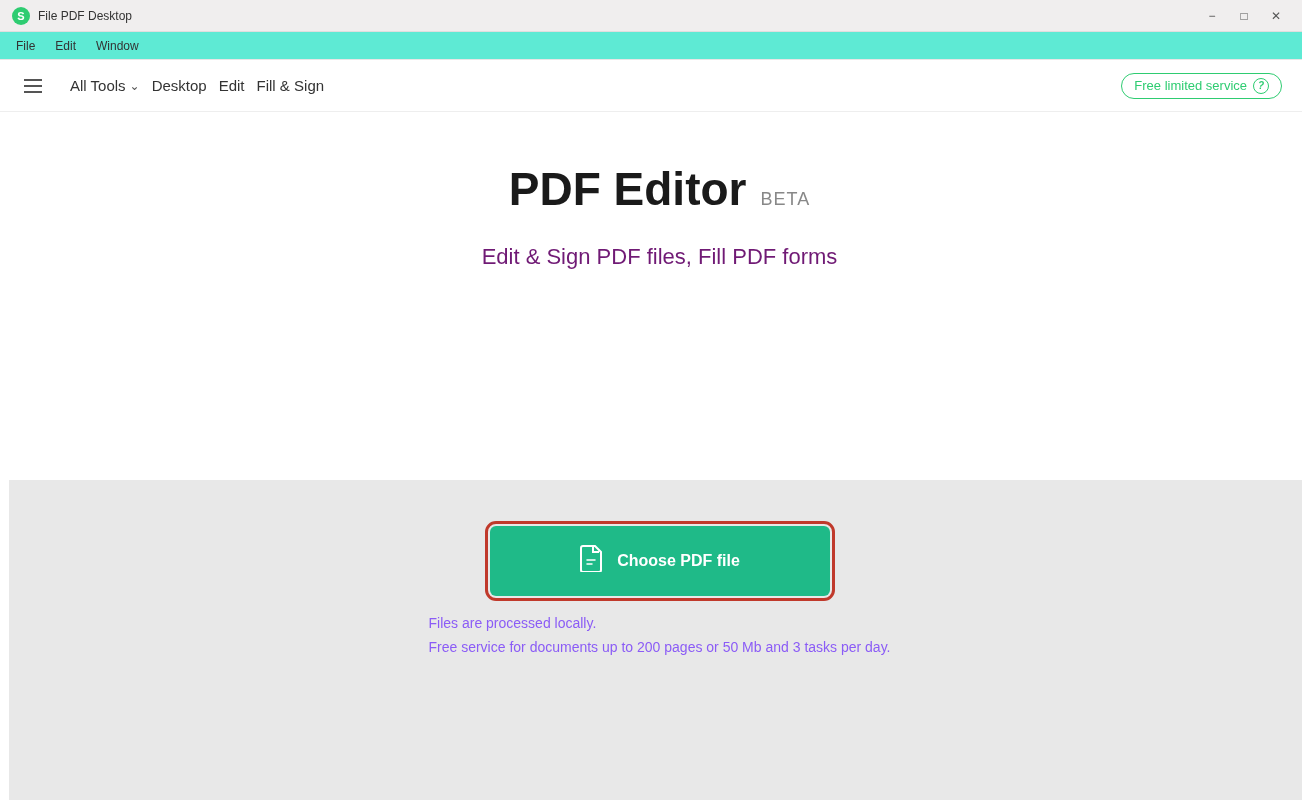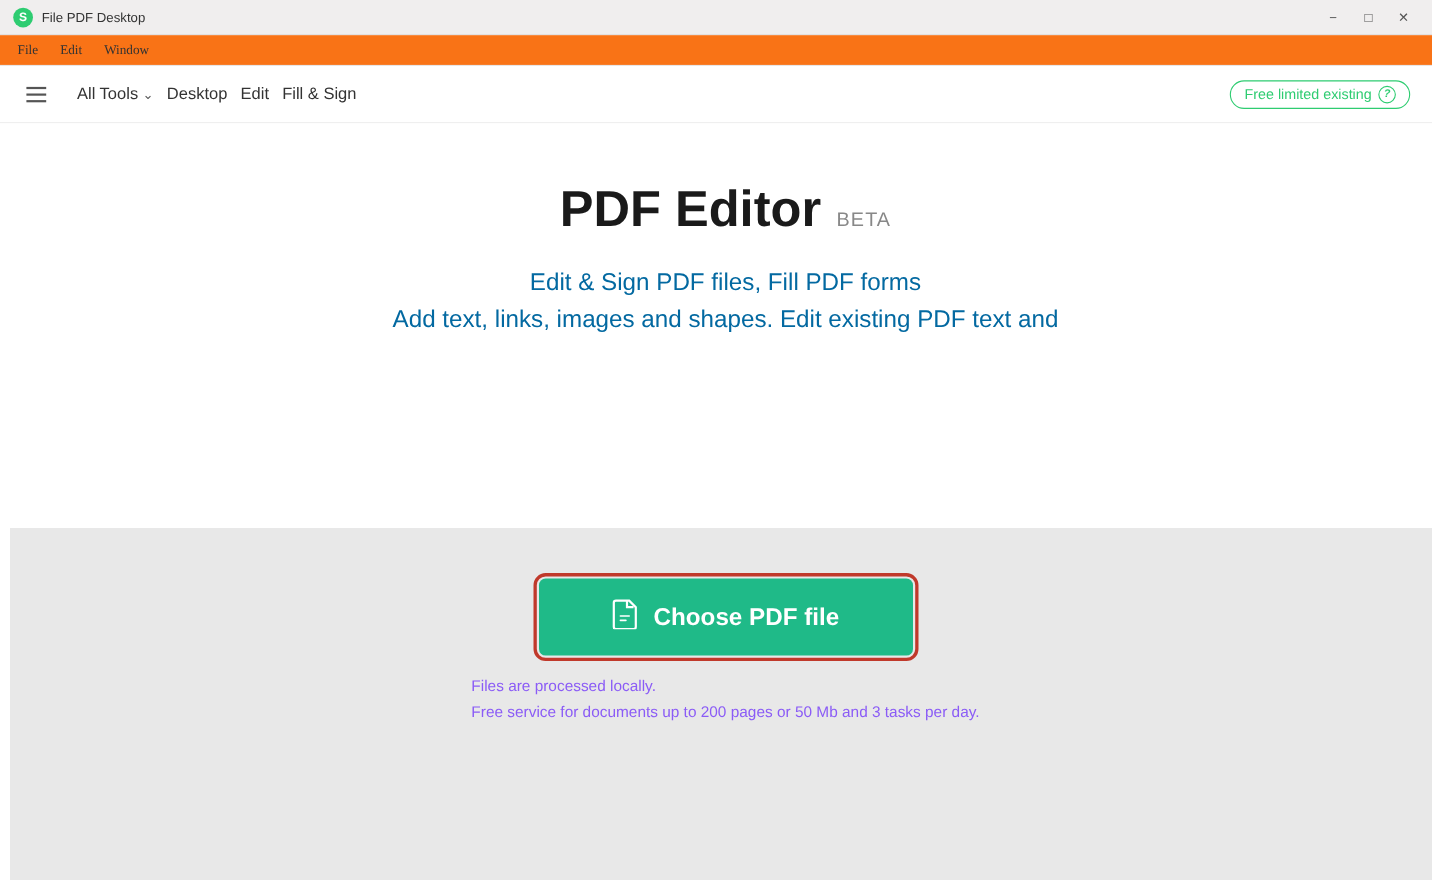--- a/index.html
+++ b/index.html
@@ -57,27 +57,26 @@
       align-items: center;
       justify-content: center;
       font-size: 12px;
       color: #555;
       border-radius: 3px;
     }
 
     
     .menu-bar {
       height: 28px;
-      background: #f97316;
+      background: #5eead4;
       display: flex;
       align-items: center;
       padding: 0 8px;
       gap: 4px;
       border-bottom: 1px solid #e8e6e6;
-      font-family: Liberation Serif, serif;
     }
     .menu-item {
       padding: 3px 8px;
       font-size: 12px;
       color: #333;
       cursor: pointer;
       border-radius: 3px;
     }
 
     
@@ -186,21 +185,21 @@
     }
     .beta-badge {
       font-size: 18px;
       font-weight: 500;
       color: #888;
       letter-spacing: 1px;
     }
 
     .subtitle {
       text-align: center;
-      color: #0369a1;
+      color: #701a75;
       font-size: 22px;
       line-height: 1.5;
       max-width: 780px;
     }
 
     
     .gray-section {
       width: 100%;
       position: absolute;
       bottom: 0;
@@ -245,21 +244,21 @@
       outline: 3px solid #c0392b;
       outline-offset: 2px;
     }
 
     .choose-pdf-btn .pdf-icon {
       color: white;
       font-size: 22px;
     }
     .choose-pdf-btn .btn-text {
       color: white;
-      font-size: 22px;
+      font-size: 16px;
       font-weight: 700;
     }
 
     .info-text {
       text-align: left;
       color: #8b5cf6;
       font-size: 14px;
       line-height: 1.7;
     }
   </style>
@@ -292,38 +291,37 @@
     <span></span>
     <span></span>
   </div>
   <nav class="toolbar-nav">
     <span class="toolbar-nav-item with-arrow">All Tools</span>
     <span class="toolbar-nav-item">Desktop</span>
     <span class="toolbar-nav-item">Edit</span>
     <span class="toolbar-nav-item">Fill &amp; Sign</span>
   </nav>
   <div class="free-version-badge">
-    <span>Free limited existing</span>
+    <span>Free limited service</span>
     <div class="info-icon">
       <span>?</span>
     </div>
   </div>
 </div>
 
 <div class="main-content">
   <div class="hero">
 
     <div class="page-title-wrap">
       <h1 class="page-title">PDF Editor</h1>
       <span class="beta-badge">BETA</span>
     </div>
 
     <div class="subtitle">
       <div>Edit &amp; Sign PDF files, Fill PDF forms</div>
-      <div>Add text, links, images and shapes. Edit existing PDF text and</div>
     </div>
 
     <div class="gray-section">
       <div class="gray-section-bg"></div>
     </div>
 
     <div class="button-area">
       <button class="choose-pdf-btn">
         <span class="pdf-icon">
           <svg width="24" height="28" viewBox="0 0 24 28" fill="none" xmlns="http://www.w3.org/2000/svg">

